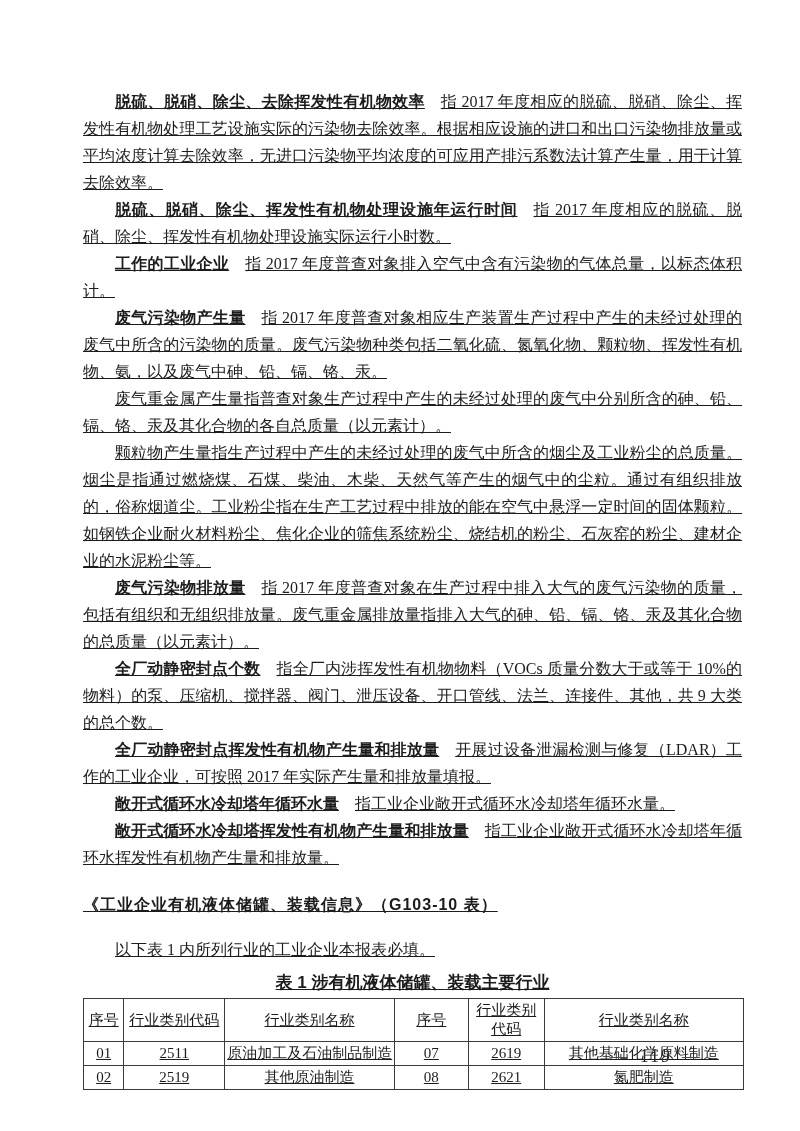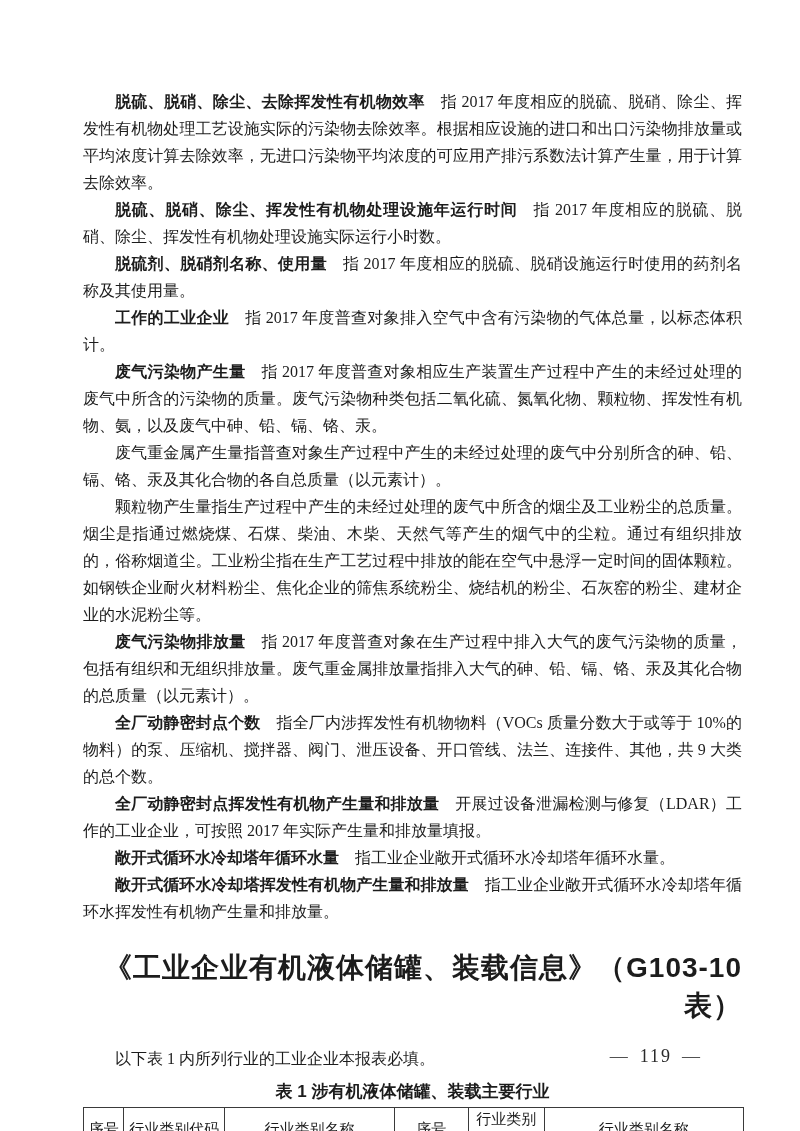--- a/index.html
+++ b/index.html
@@ -10,40 +10,41 @@
     color: #1c1c1c;
   }
   .page {
     position: relative;
     width: 800px;
     height: 1131px;
     background: #ffffff;
     overflow: hidden;
     box-sizing: border-box;
     padding: 88px 58px 0 83px;
+    text-decoration: underline;
   }
   .body-text {
     font-size: 16px;
     line-height: 27px;
     text-align: justify;
   }
   .para {
     margin: 0;
     text-indent: 2em;
   }
   .term {
     font-weight: bold;
     font-family: "Liberation Sans", "DejaVu Sans", sans-serif;
     margin-right: 1em;
   }
   .term:empty { margin-right: 0; }
   .section-title {
     margin: 24px 0 0 0;
-    text-align: right;
-    font-size: 28px;
+    text-align: left;
+    font-size: 16px;
     font-weight: bold;
     font-family: "Liberation Sans", "DejaVu Sans", sans-serif;
     letter-spacing: 1px;
   }
   .intro {
     margin: 20px 0 0 0;
     text-indent: 2em;
     font-size: 16px;
     line-height: 27px;
   }
@@ -95,23 +96,20 @@
 <body>
 
 <div class="page">
 
   <div class="body-text">
     <p class="para">
       <span class="term">脱硫、脱硝、除尘、去除挥发性有机物效率</span><span>指 2017 年度相应的脱硫、脱硝、除尘、挥发性有机物处理工艺设施实际的污染物去除效率。根据相应设施的进口和出口污染物排放量或平均浓度计算去除效率，无进口污染物平均浓度的可应用产排污系数法计算产生量，用于计算去除效率。</span>
     </p>
     <p class="para">
       <span class="term">脱硫、脱硝、除尘、挥发性有机物处理设施年运行时间</span><span>指 2017 年度相应的脱硫、脱硝、除尘、挥发性有机物处理设施实际运行小时数。</span>
-    </p>
-    <p class="para">
-      <span class="term">脱硫剂、脱硝剂名称、使用量</span><span>指 2017 年度相应的脱硫、脱硝设施运行时使用的药剂名称及其使用量。</span>
     </p>
     <p class="para">
       <span class="term">工作的工业企业</span><span>指 2017 年度普查对象排入空气中含有污染物的气体总量，以标态体积计。</span>
     </p>
     <p class="para">
       <span class="term">废气污染物产生量</span><span>指 2017 年度普查对象相应生产装置生产过程中产生的未经过处理的废气中所含的污染物的质量。废气污染物种类包括二氧化硫、氮氧化物、颗粒物、挥发性有机物、氨，以及废气中砷、铅、镉、铬、汞。</span>
     </p>
     <p class="para">
       <span class="term"></span><span>废气重金属产生量指普查对象生产过程中产生的未经过处理的废气中分别所含的砷、铅、镉、铬、汞及其化合物的各自总质量（以元素计）。</span>
     </p>

